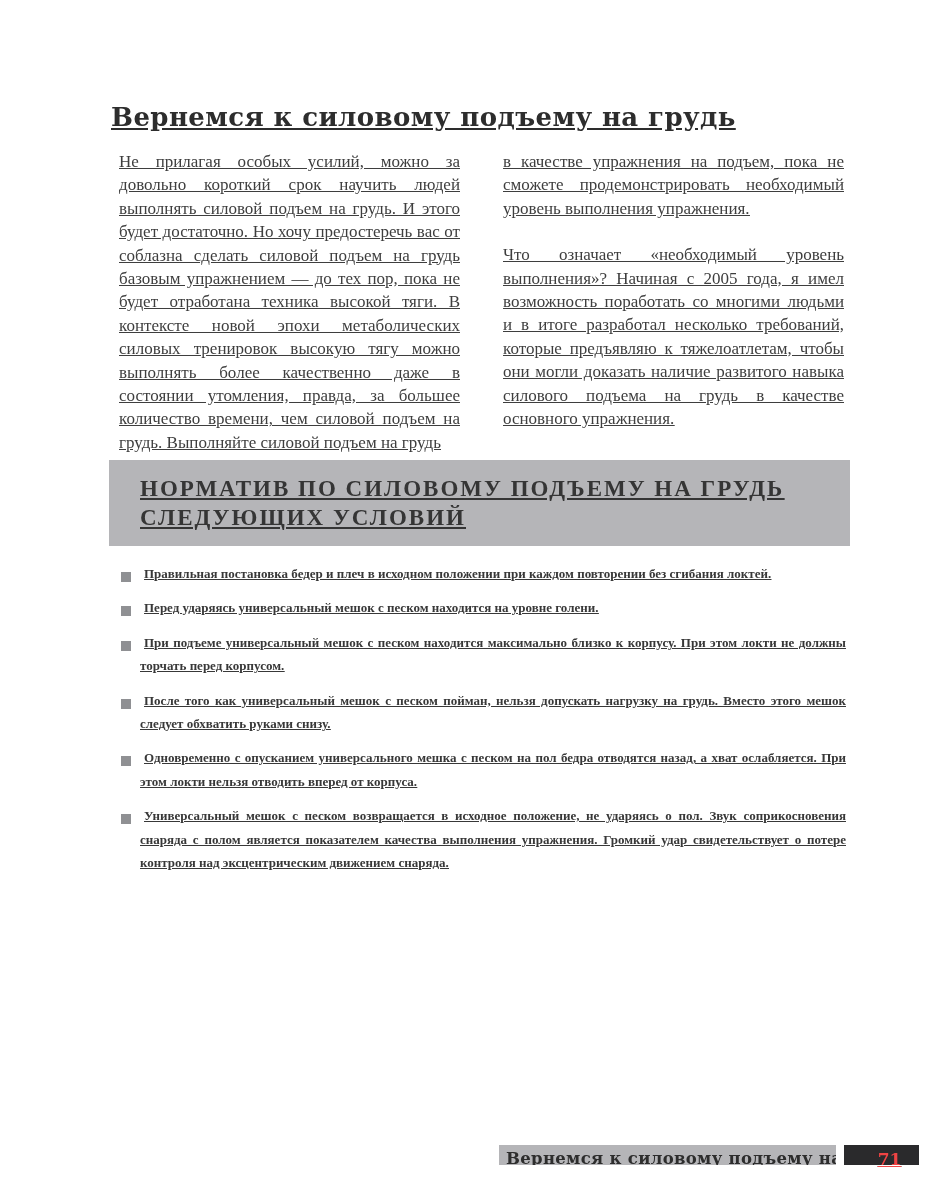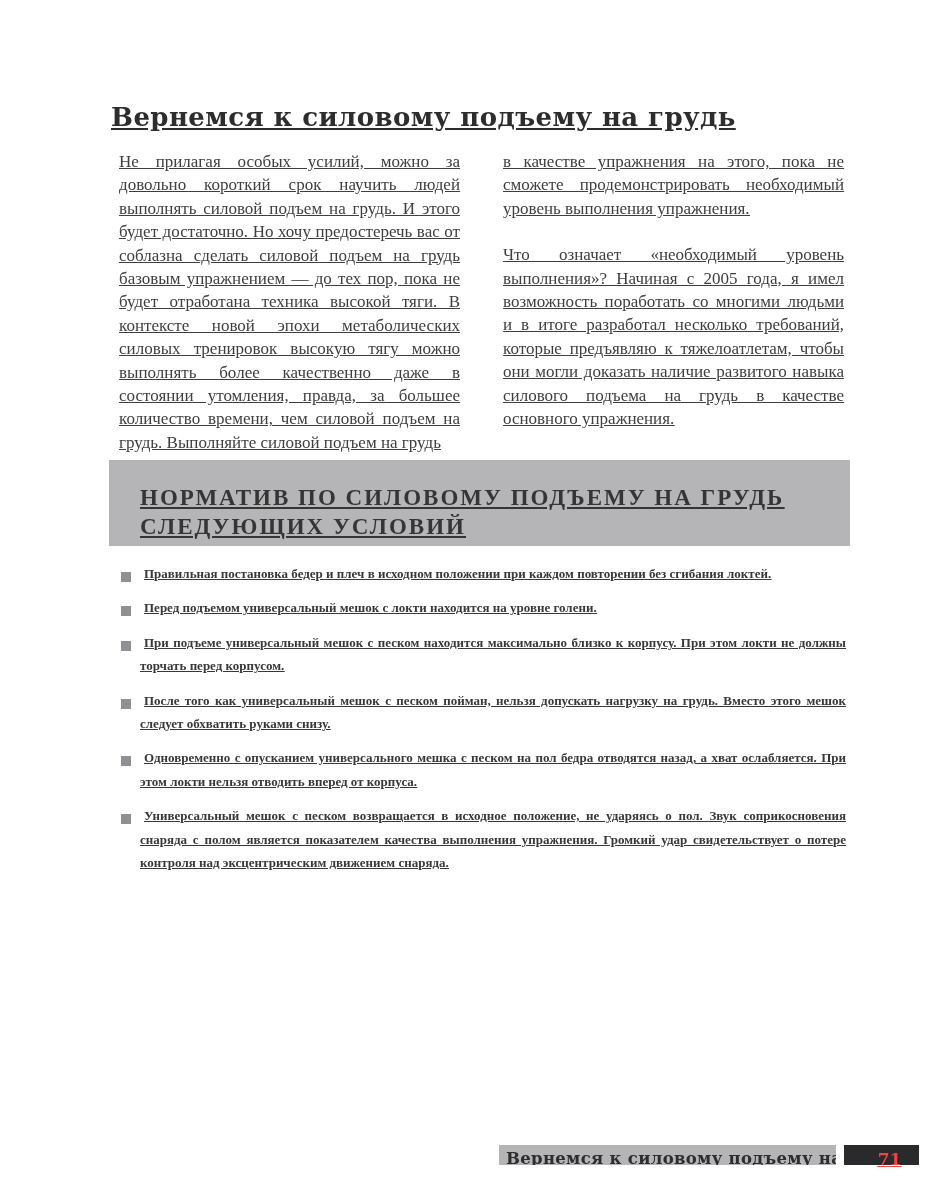--- a/index.html
+++ b/index.html
@@ -33,21 +33,21 @@
     font-size:17px; line-height:23.4px;
     color:#3e3e3e;
     text-align:justify;
   }
   .col p + p { margin-top:23px; }
 
   
   .standard-box {
     position:absolute; left:93px; top:444px; width:741px; height:86px;
     background:#b5b5b8;
-    padding:21px 18px 0 27px;
+    padding:12px 18px 0 27px;
   }
   .standard-line {
     font-family:"Liberation Serif", serif;
     font-weight:700;
     font-size:23px; line-height:25px;
     letter-spacing:2px;
     color:#353535;
     text-transform:uppercase;
     white-space:nowrap;
   }
@@ -104,38 +104,38 @@
 
 <div class="page">
 
   <h1 class="title">Вернемся к силовому подъему на грудь</h1>
 
   <div class="columns">
     <div class="col">
       <p>Не прилагая особых усилий, можно за довольно короткий срок научить людей выполнять силовой подъем на грудь. И этого будет достаточно. Но хочу предостеречь вас от соблазна сделать силовой подъем на грудь базовым упражнением — до тех пор, пока не будет отработана техника высокой тяги. В контексте новой эпохи метаболических силовых тренировок высокую тягу можно выполнять более качественно даже в состоянии утомления, правда, за большее количество времени, чем силовой подъем на грудь. Выполняйте силовой подъем на грудь</p>
     </div>
     <div class="col">
-      <p>в качестве упражнения на этого, пока не сможете продемонстрировать необходимый уровень выполнения упражнения.</p>
+      <p>в качестве упражнения на подъем, пока не сможете продемонстрировать необходимый уровень выполнения упражнения.</p>
       <p>Что означает «необходимый уровень выполнения»? Начиная с 2005 года, я имел возможность поработать со многими людьми и в итоге разработал несколько требований, которые предъявляю к тяжелоатлетам, чтобы они могли доказать наличие развитого навыка силового подъема на грудь в качестве основного упражнения.</p>
     </div>
   </div>
 
   <div class="standard-box">
     <div class="standard-line">НОРМАТИВ ПО СИЛОВОМУ ПОДЪЕМУ НА ГРУДЬ</div>
     <div class="standard-line">СЛЕДУЮЩИХ УСЛОВИЙ</div>
   </div>
 
   <ul class="conditions">
     <li>
       <span class="bullet"></span>
       <span>Правильная постановка бедер и плеч в исходном положении при каждом повторении без сгибания локтей.</span>
     </li>
     <li>
       <span class="bullet"></span>
-      <span>Перед подъемом универсальный мешок с локти находится на уровне голени.</span>
+      <span>Перед ударяясь универсальный мешок с песком находится на уровне голени.</span>
     </li>
     <li>
       <span class="bullet"></span>
       <span>При подъеме универсальный мешок с песком находится максимально близко к корпусу. При этом локти не должны торчать перед корпусом.</span>
     </li>
     <li>
       <span class="bullet"></span>
       <span>После того как универсальный мешок с песком пойман, нельзя допускать нагрузку на грудь. Вместо этого мешок следует обхватить руками снизу.</span>
     </li>
     <li>

